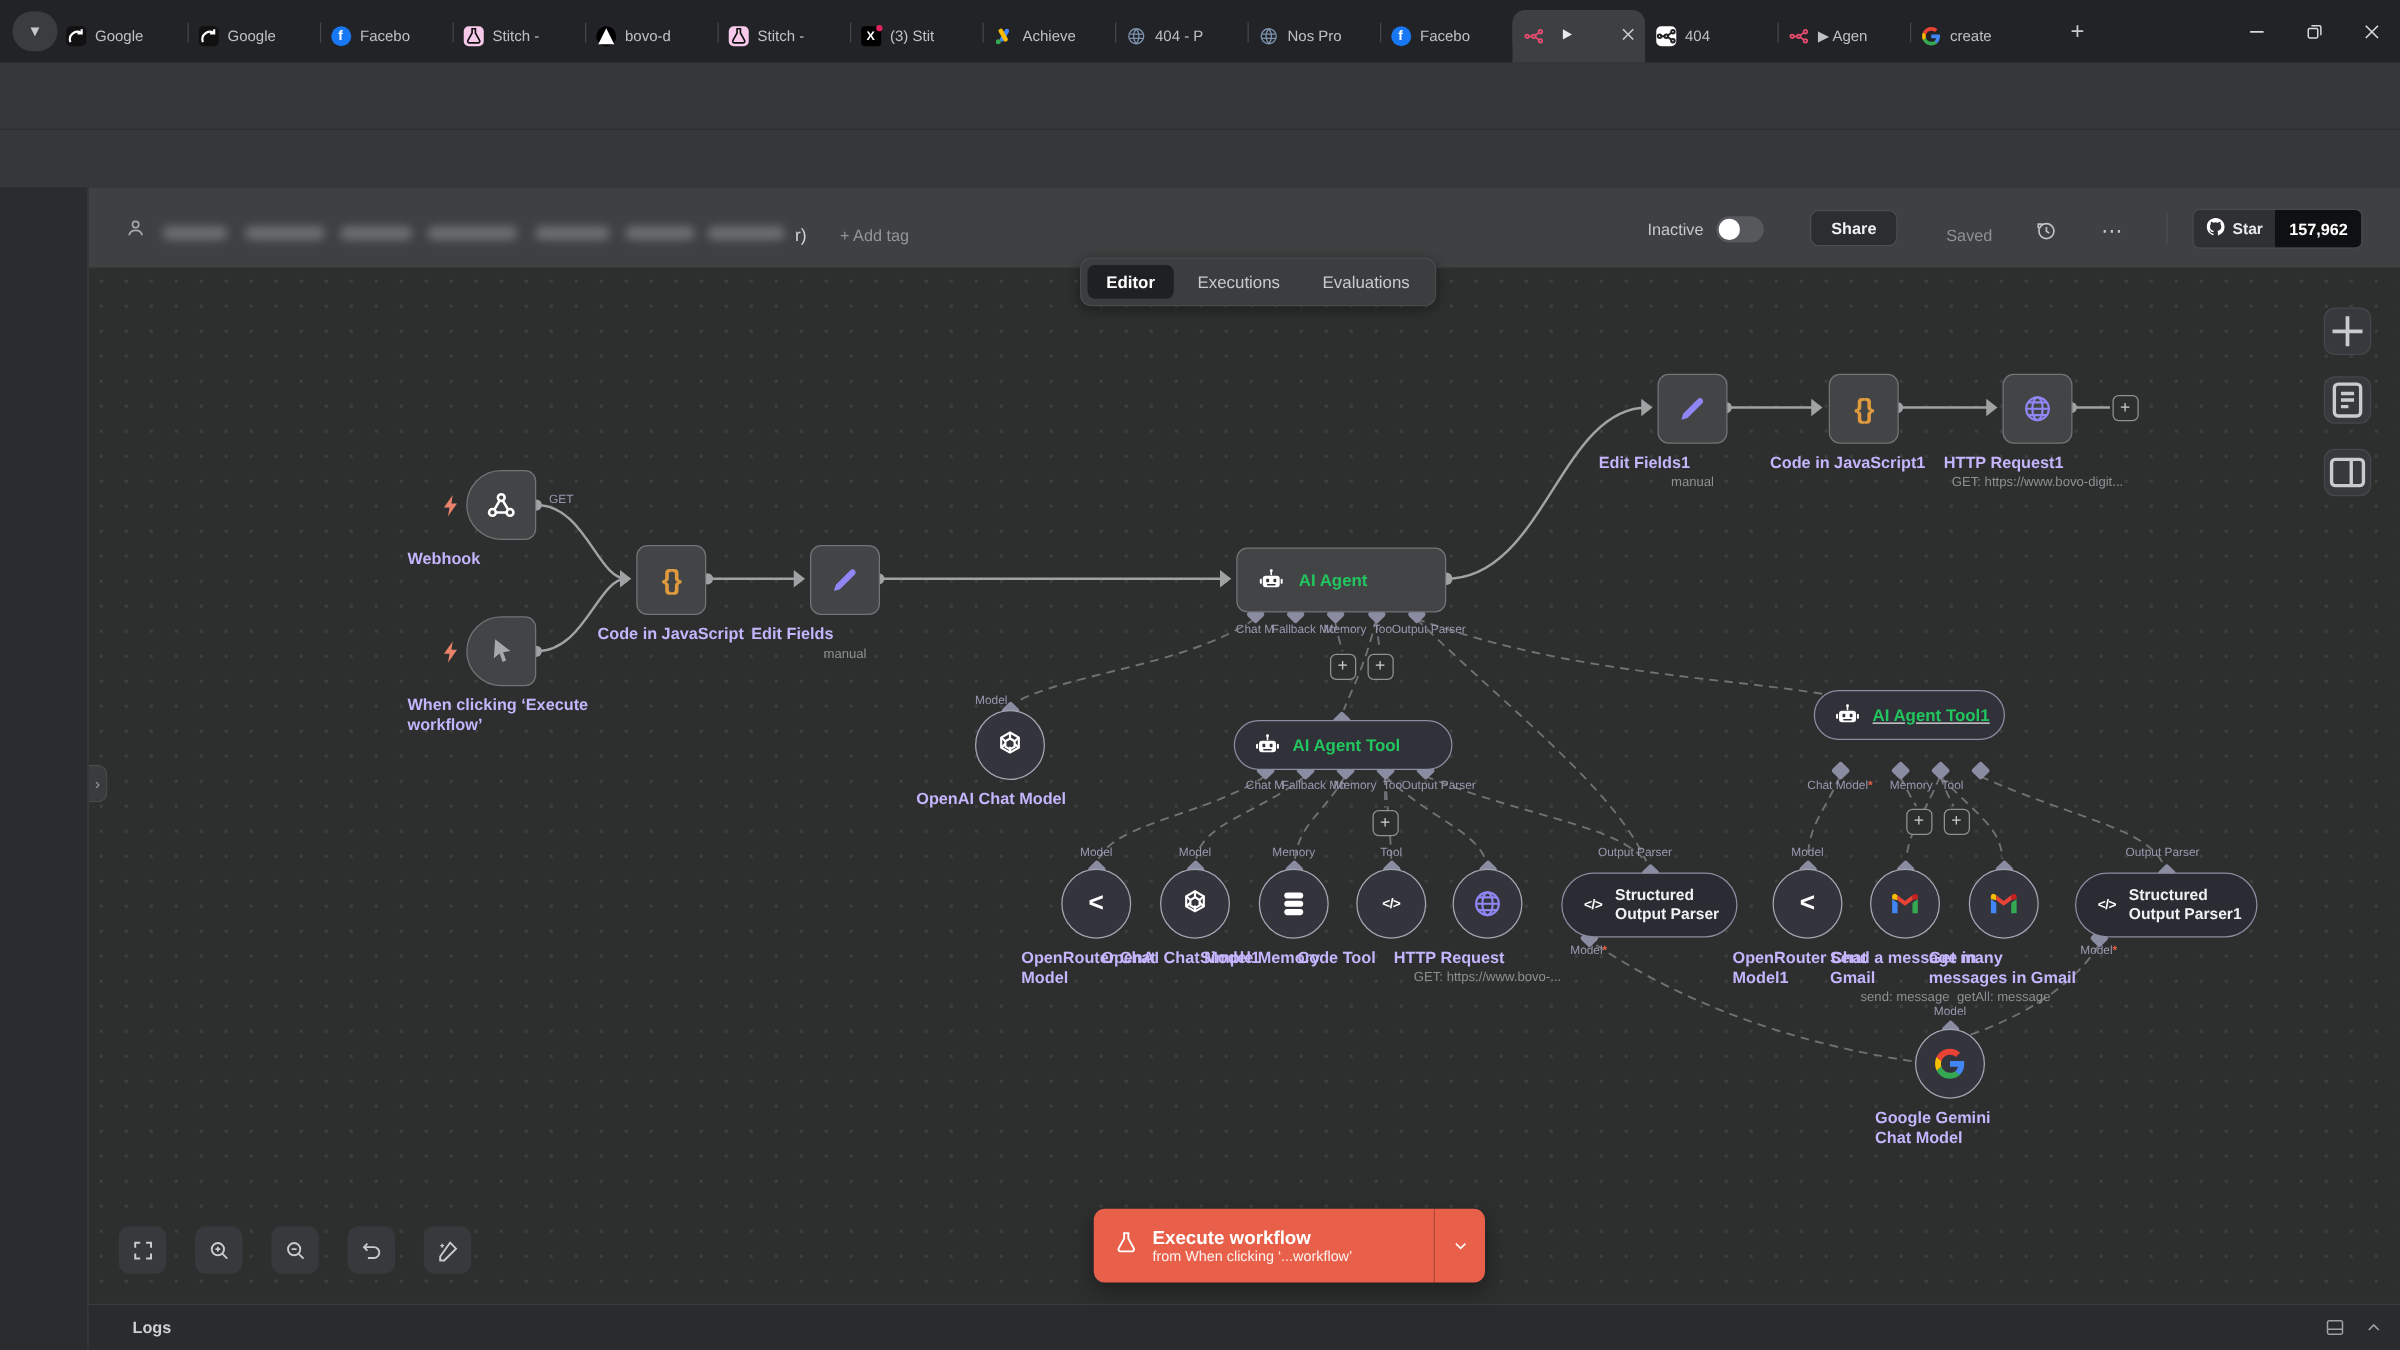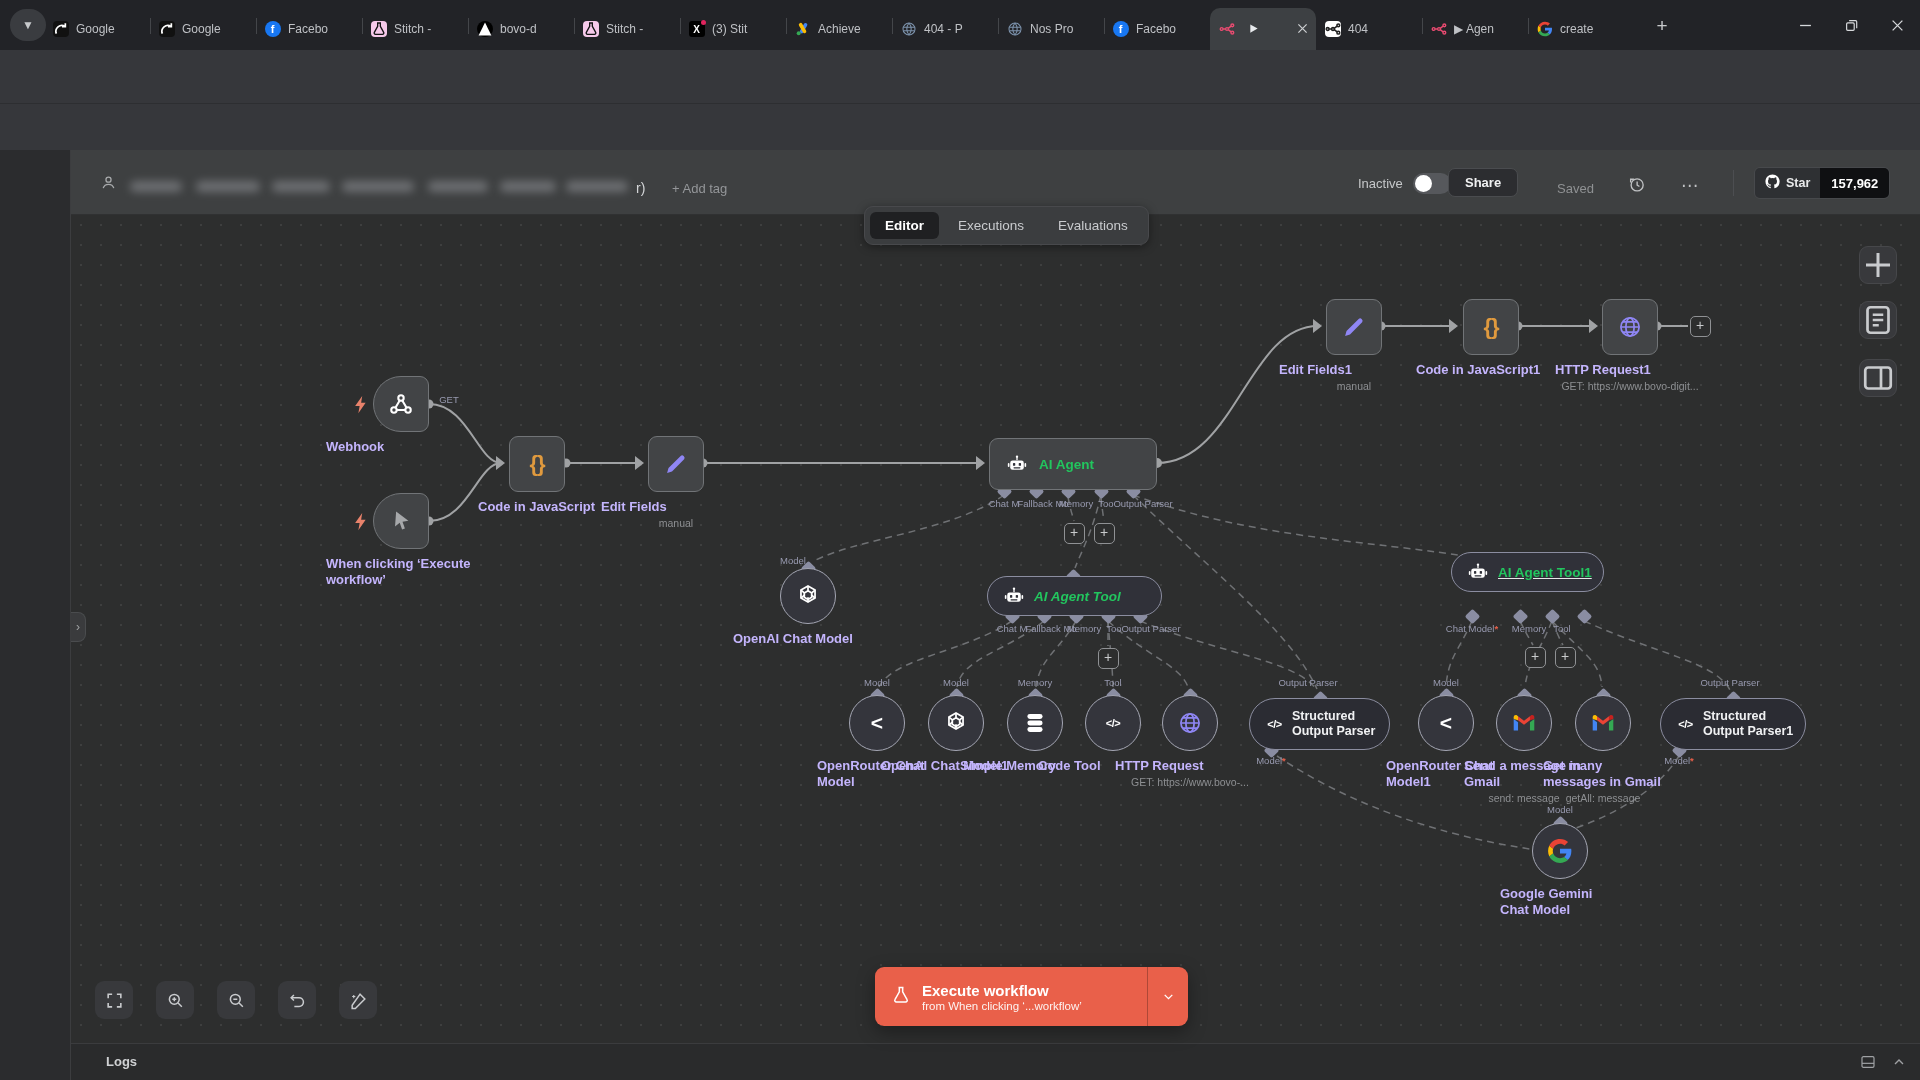--- a/index.html
+++ b/index.html
@@ -474,21 +474,21 @@
       <div class="blob" style="left: 196px; top: 181px; width: 64px; background: rgb(147, 149, 154); z-index: 21;"></div>
       <div class="blob" style="left: 272px; top: 181px; width: 58px; background: rgb(147, 149, 154); z-index: 21;"></div>
       <div class="blob" style="left: 342px; top: 181px; width: 72px; background: rgb(147, 149, 154); z-index: 21;"></div>
       <div class="blob" style="left: 428px; top: 181px; width: 60px; background: rgb(147, 149, 154); z-index: 21;"></div>
       <div class="blob" style="left: 500px; top: 181px; width: 56px; background: rgb(147, 149, 154); z-index: 21;"></div>
       <div class="blob" style="left: 566px; top: 181px; width: 62px; background: rgb(147, 149, 154); z-index: 21;"></div>
     </div>
   <div class="abs" style="left:636px;top:180px;font-size:14px;color:#d3d5d7;z-index:21;">r)</div>
   <div class="abs" style="left:672px;top:181px;font-size:13px;color:#9496 99;color:#949699;z-index:21;">+ Add tag</div>
 
-  <div class="hright" style="left:1318px;gap:10px;z-index:21;margin-left:40px;">
+  <div class="hright" style="left:1318px;gap:10px;z-index:21;">
     <span style="font-size:13px;color:#c6c8ca;">Inactive</span>
     <span class="toggle">
         <span class="knob"></span>
       </span>
   </div>
   <button class="sharebtn abs" style="left:1448px;top:168px;z-index:21;cursor:default;">Share</button>
   <div class="abs" style="left:1557px;top:181px;font-size:13px;color:#8f9193;z-index:21;">Saved</div>
   <div class="abs" style="left:1627px;top:175px;z-index:21;">
     <svg width="19" height="19" viewBox="0 0 24 24" fill="none" stroke="#c0c2c4" stroke-width="1.7">
         <circle cx="12.8" cy="12.5" r="7.6"></circle>
@@ -718,21 +718,21 @@
       <div class="nd nd-circle" style="left: 780px; top: 568px; width: 56px; height: 56px;">
         <span class="nico" style="width: 26px; height: 26px; flex: 0 0 26px;">
           <svg viewBox="0 0 24 24" fill="none" stroke="#fff" stroke-width="1.6">
             <path d="M12 2.8l6.5 3.7v7.4L12 17.6l-6.5-3.7V6.5z"></path>
             <path d="M12 7.2l3.4 2v4l-3.4 2-3.4-2v-4z"></path>
             <path d="M12 2.8v4.4M18.5 6.5l-3.1 2.7M18.5 13.9l-3.1-2.7M12 17.6v-4.4M5.5 13.9l3.1-2.7M5.5 6.5l3.1 2.7"></path>
           </svg>
         </span>
       </div>
       <div class="nlabel" style="left: 733px; top: 631px;">OpenAI Chat Model</div>
-      <div class="nd nd-pill" style="left: 987px; top: 576px; width: 175px; height: 40px; font-style: italic;">
+      <div class="nd nd-pill" style="left: 987px; top: 576px; width: 175px; height: 40px;">
         <span class="nico" style="width: 22px; height: 22px; flex: 0 0 22px;">
           <svg viewBox="0 0 24 24">
             <rect x="4.6" y="8.2" width="14.8" height="10.2" rx="2.6" fill="#fff"></rect>
             <rect x="11.3" y="4.6" width="1.4" height="3.2" fill="#fff"></rect>
             <circle cx="12" cy="4" r="1.3" fill="#fff"></circle>
             <rect x="2" y="11" width="1.8" height="4.4" rx=".9" fill="#fff"></rect>
             <rect x="20.2" y="11" width="1.8" height="4.4" rx=".9" fill="#fff"></rect>
             <rect x="7.6" y="11" width="2.5" height="3" rx=".7" fill="#2f3039"></rect>
             <rect x="13.9" y="11" width="2.5" height="3" rx=".7" fill="#2f3039"></rect>
             <rect x="8.2" y="15.5" width="7.6" height="1.3" rx=".6" fill="#2f3039"></rect>

